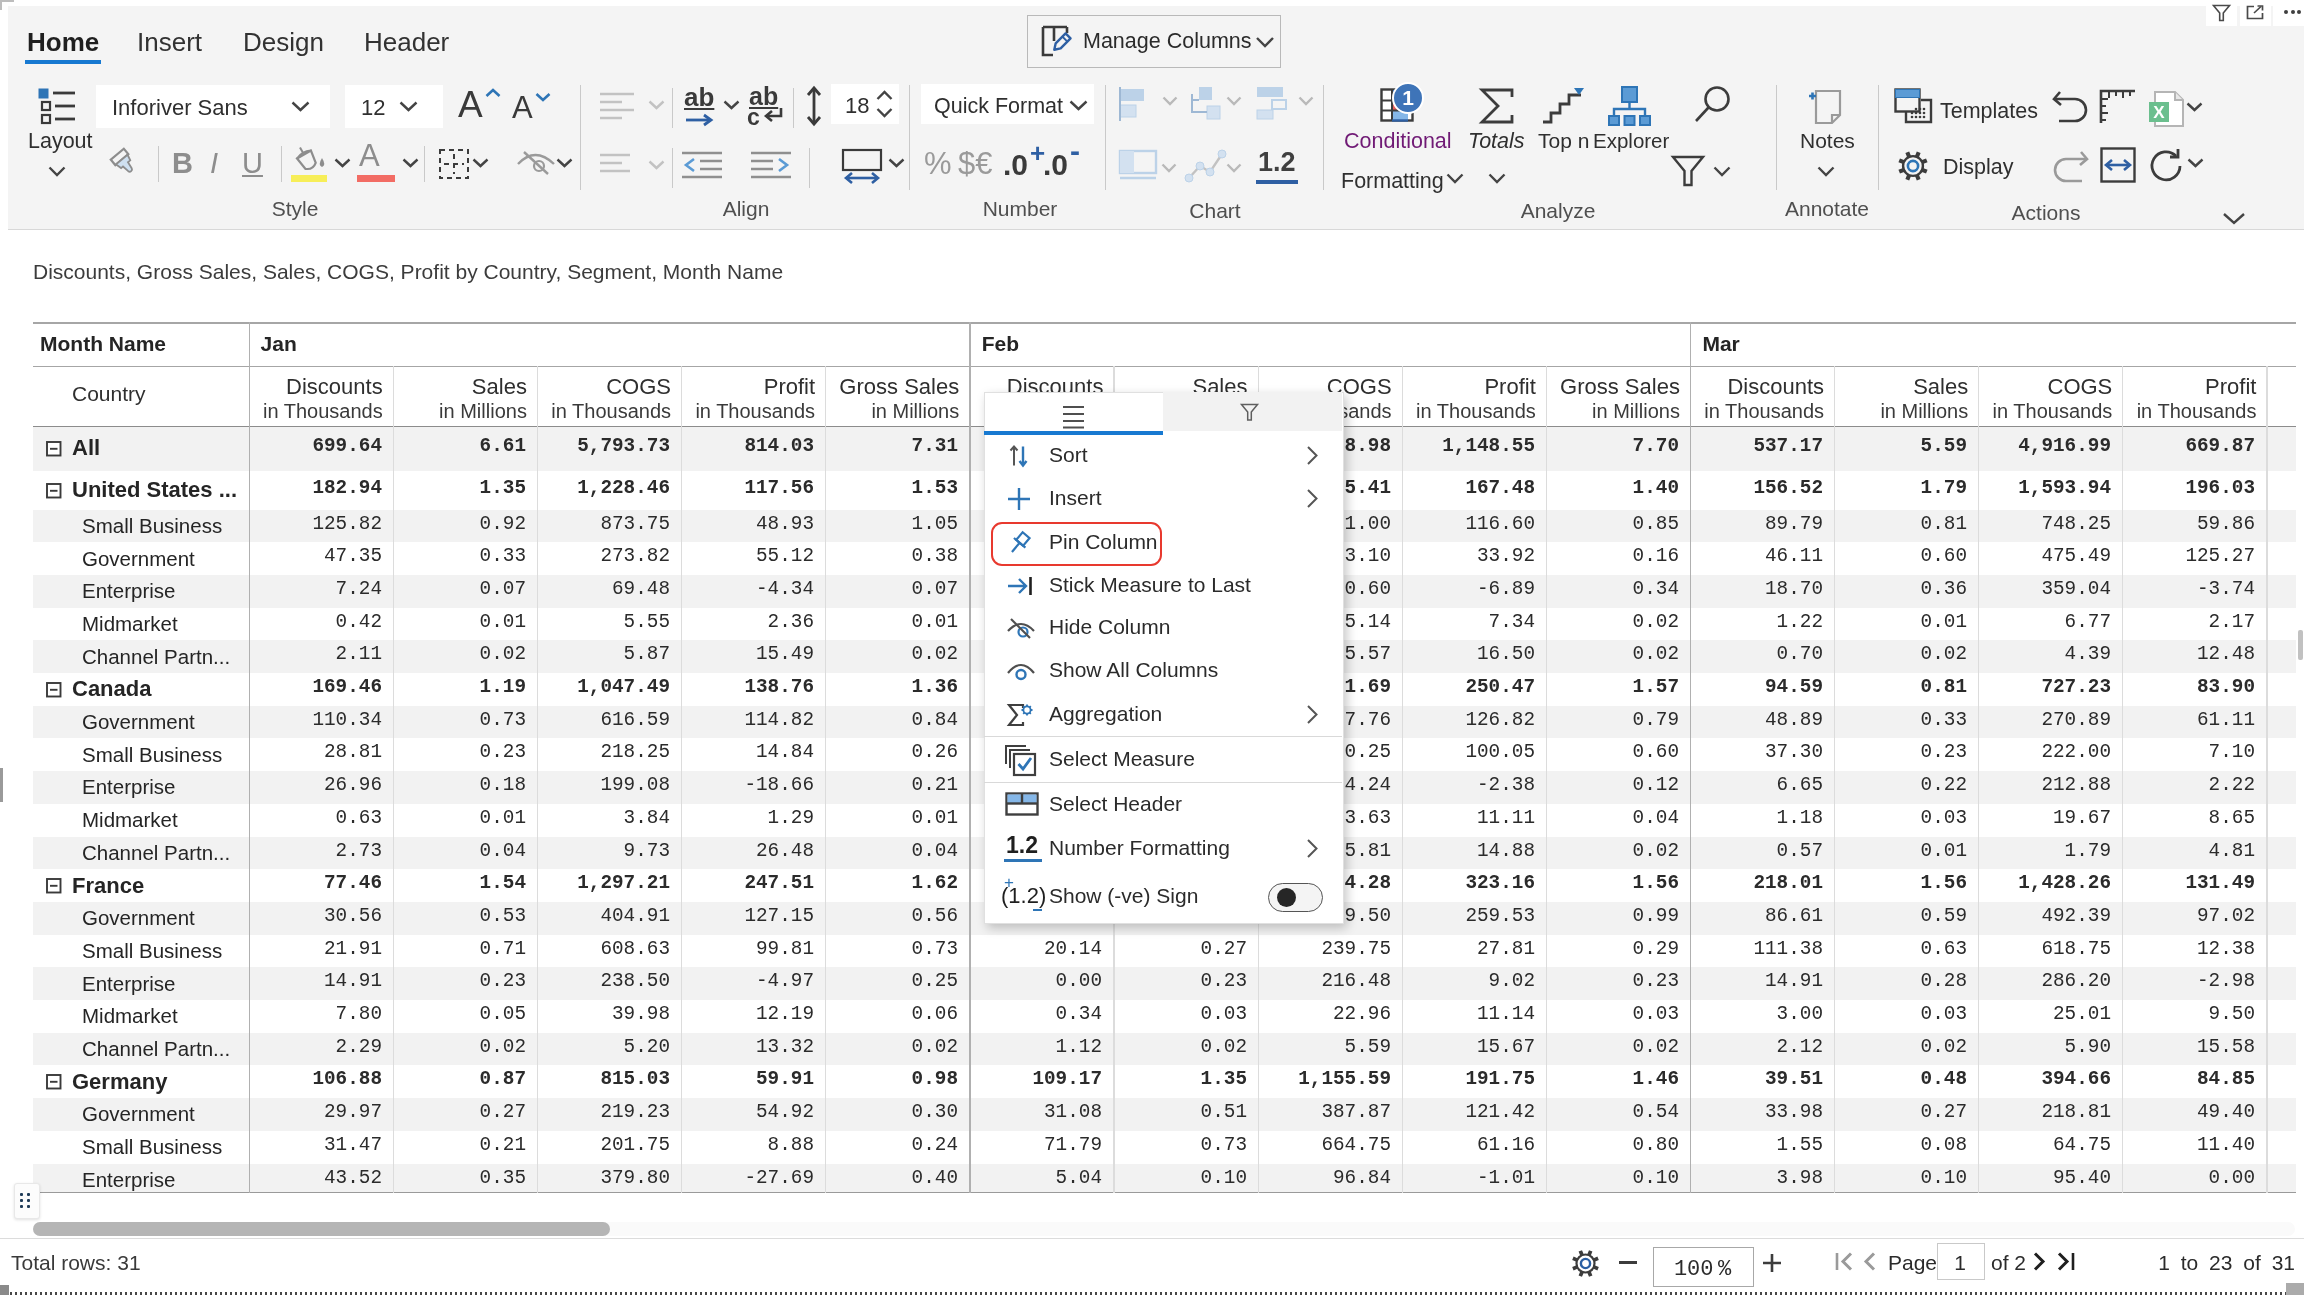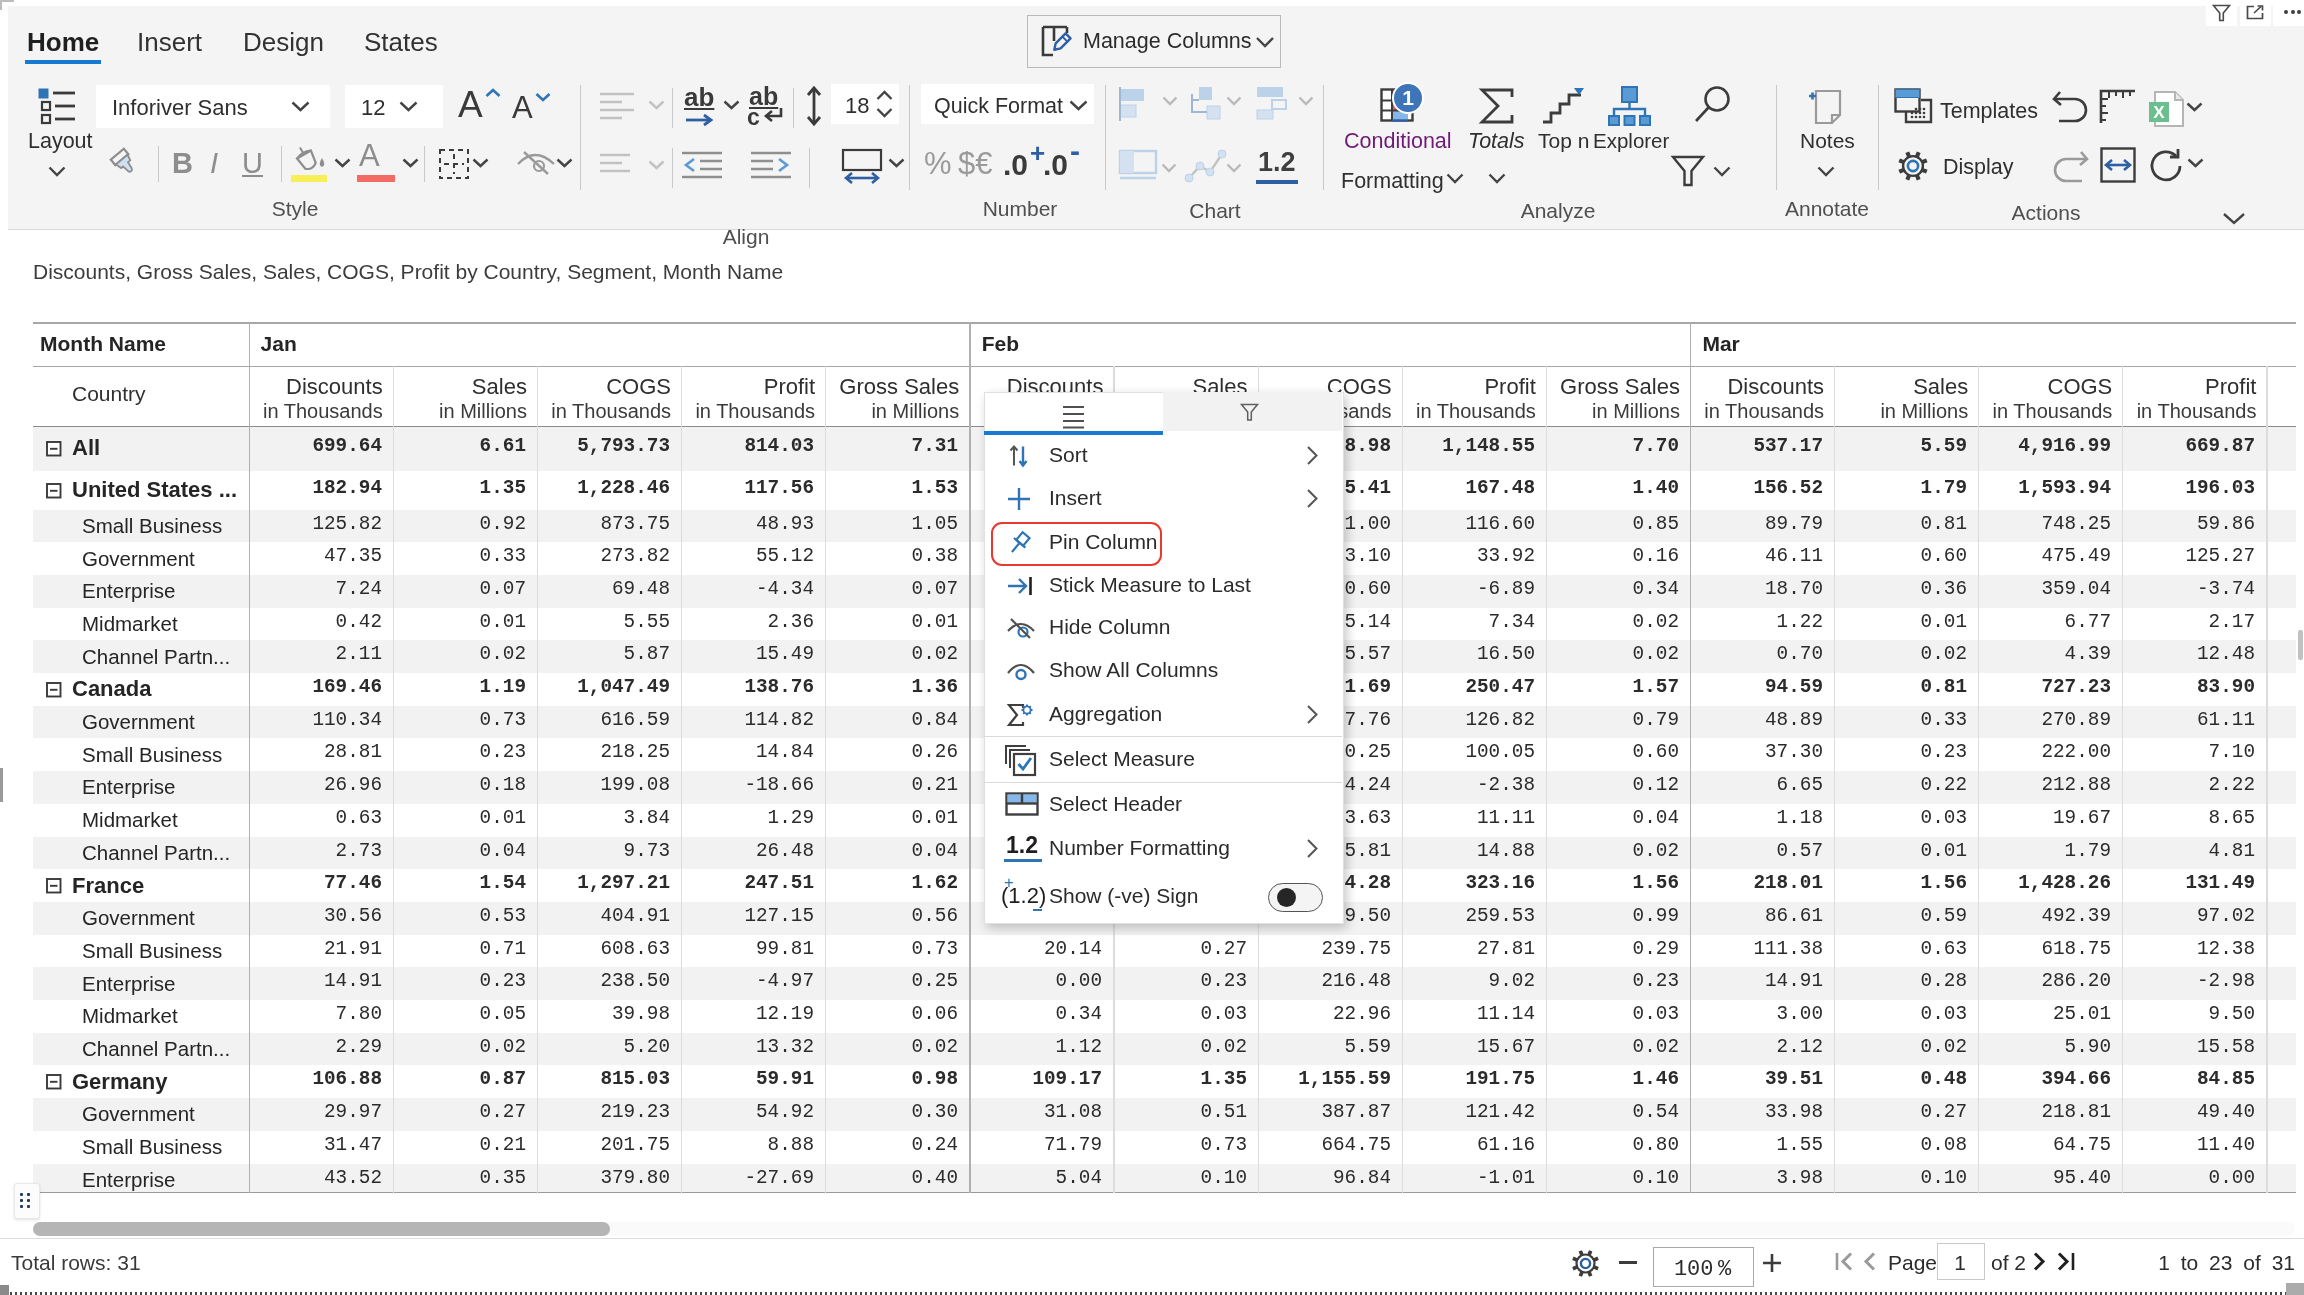--- a/index.html
+++ b/index.html
@@ -26,21 +26,21 @@
     <path d="M8 1.5 H1.5 V13.5 H16.5 V8" fill="none" stroke="#4a4a4a" stroke-width="1.7"></path>
     <path d="M8 8 L15 1.5" stroke="#4a4a4a" stroke-width="1.7"></path>
     <path d="M16.5 5.5 V1 h-5" fill="none" stroke="#4a4a4a" stroke-width="1.7"></path>
   </svg>
 <div class="ab" style="left:2284px;top:10px;width:4px;height:4px;border-radius:50%;background:#3f3f3f;"></div>
 <div class="ab" style="left:2290.5px;top:10px;width:4px;height:4px;border-radius:50%;background:#3f3f3f;"></div>
 <div class="ab" style="left:2297px;top:10px;width:4px;height:4px;border-radius:50%;background:#3f3f3f;"></div>
 <div class="ab" style="left:27px;top:27px;font-size:26px;font-weight:700;color:#1f1f1f;">Home</div>
 <div class="ab" style="left:137px;top:27px;font-size:26px;color:#323232;">Insert</div>
 <div class="ab" style="left:243px;top:27px;font-size:26px;color:#323232;">Design</div>
-<div class="ab" style="left:364px;top:27px;font-size:26px;color:#323232;">States</div>
+<div class="ab" style="left:364px;top:27px;font-size:26px;color:#323232;">Header</div>
 <div class="ab" style="left:25px;top:60px;width:76px;height:4px;background:#1779d1;"></div>
 <div class="ab" style="left:1027px;top:15px;width:252px;height:51px;border:1px solid #b9b9b9;background:#f4f4f4;"></div>
 <svg style="left:1040px;top:23px;" width="34" height="36">
 <path d="M3 4 h24 M3 4 v28 h10 M14 4 v14" fill="none" stroke="#3a3a3a" stroke-width="2.6"></path>
 <path d="M27 4 v6" stroke="#3a3a3a" stroke-width="2.6"></path>
 <g transform="translate(21,20) rotate(45)">
       <path d="M-3.5 -10 h7 v14 l-3.5 5.5 l-3.5 -5.5 Z" fill="none" stroke="#2e5fa3" stroke-width="2.4" stroke-linejoin="round"></path>
       <path d="M-3.5 -5.5 h7" stroke="#2e5fa3" stroke-width="2"></path>
     </g>
 </svg>
@@ -176,21 +176,21 @@
 </svg>
 <div class="sep" style="left:809px;top:148px;height:40px;"></div>
 <svg style="left:841px;top:148px;" width="44" height="36">
 <rect x="2" y="2" width="38" height="20" fill="none" stroke="#3a3a3a" stroke-width="2.2"></rect>
 <path d="M6 30 h30" stroke="#2e5fa3" stroke-width="2.6"></path>
 <path d="M11 25 L5 30 L11 35 M31 25 L37 30 L31 35" fill="none" stroke="#2e5fa3" stroke-width="2.6"></path>
 </svg>
 <svg style="left:888px;top:158px;" width="17" height="10">
     <path class="chev" d="M1.5 1.5 L8.5 8 L15.5 1.5" stroke-width="2.8"></path>
   </svg>
-<div class="glab" style="left:696px;top:197px;width:100px;margin-top:28px;">Align</div>
+<div class="glab" style="left:696px;top:197px;width:100px;">Align</div>
 <div class="sep" style="left:909px;top:85px;height:105px;"></div>
 <div class="wbox" style="left:921px;top:84px;width:173px;height:40px;"></div>
 <div class="ab" style="left:934px;top:94px;font-size:21.5px;color:#2f2f2f;">Quick Format</div>
 <svg style="left:1069px;top:100px;" width="19" height="11">
     <path class="chev" d="M1.5 1.5 L9.5 9 L17.5 1.5" stroke-width="2.4"></path>
   </svg>
 <div class="ab" style="left:924px;top:146px;font-size:31px;color:#9a9a9a;">%</div>
 <div class="ab" style="left:958px;top:146px;font-size:31px;color:#9a9a9a;">$€</div>
 <div class="ab" style="left:1003px;top:148px;font-size:30px;font-weight:700;color:#3a3a3a;">.0</div>
 <div class="ab" style="left:1030px;top:138px;font-size:26px;font-weight:700;color:#2e5fa3;">+</div>

